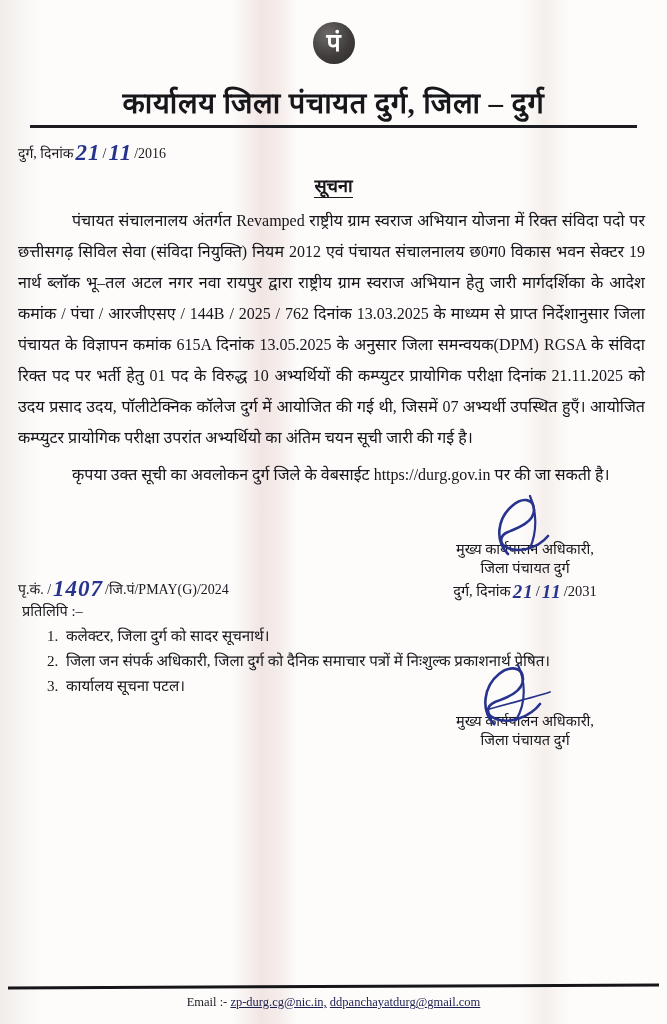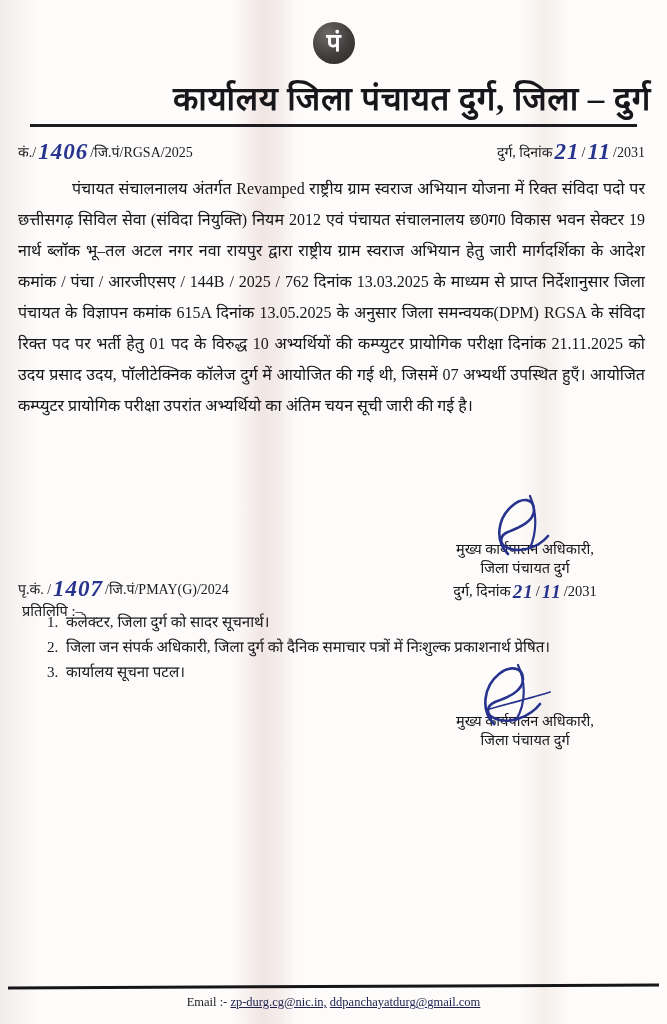--- a/index.html
+++ b/index.html
@@ -57,27 +57,27 @@
     background: radial-gradient(circle at 35% 30%, #6e6a68 0%, #413d3c 55%, #2a2726 100%);
     color: #ffffff;
     font-size: 25px;
     line-height: 42px;
     text-align: center;
     font-family: "Liberation Serif", serif;
     font-weight: bold;
     letter-spacing: 0;
   }
   .office-title {
-    text-align: right;
-    font-family: "Liberation Serif", serif;
-    font-weight: bold;
-    font-size: 33px;
+    text-align: center;
+    font-family: "Liberation Serif", serif;
+    font-weight: bold;
+    font-size: 29px;
     letter-spacing: 0.6px;
     color: #17161a;
-    margin-top: 5px;
+    margin-top: 12px;
     white-space: nowrap;
   }
   .title-rule {
     height: 0;
     border-bottom: 3px solid #1d1c20;
     margin: 4px 14px 0 14px;
   }
 
   
   .ref-row {
@@ -221,31 +221,32 @@
   <div class="content">
 
     <div class="emblem-wrap">
       <span class="emblem">पं</span>
     </div>
 
     <div class="office-title">कार्यालय जिला पंचायत दुर्ग, जिला – दुर्ग</div>
     <div class="title-rule"></div>
 
     <div class="ref-row">
-      <div class="ref-left">
-        <span>कं./</span><span class="hand">1406</span><span>/जि.पं/RGSA/2025</span>
+      <div class="ref-right">
+        <span>दुर्ग, दिनांक</span><span class="hand">21</span><span>/</span><span class="hand">11</span><span>/2016</span>
       </div>
-      <div class="ref-right">
-        <span>दुर्ग, दिनांक</span><span class="hand">21</span><span>/</span><span class="hand">11</span><span>/2031</span>
-      </div>
-    </div>
-
+    </div>
+
+    <div class="subject">
+      <span>सूचना</span>
+    </div>
 
     <div class="body-text">
       <p><span class="indent"></span><span>पंचायत संचालनालय अंतर्गत Revamped राष्ट्रीय ग्राम स्वराज अभियान योजना में रिक्त संविदा पदो पर छत्तीसगढ़ सिविल सेवा (संविदा नियुक्ति) नियम 2012 एवं पंचायत संचालनालय छ0ग0 विकास भवन सेक्टर 19 नार्थ ब्लॉक भू–तल अटल नगर नवा रायपुर द्वारा राष्ट्रीय ग्राम स्वराज अभियान हेतु जारी मार्गदर्शिका के आदेश कमांक / पंचा / आरजीएसए / 144B / 2025 / 762 दिनांक 13.03.2025 के माध्यम से प्राप्त निर्देशानुसार जिला पंचायत के विज्ञापन कमांक 615A दिनांक 13.05.2025 के अनुसार जिला समन्वयक(DPM) RGSA के संविदा रिक्त पद पर भर्ती हेतु 01 पद के विरुद्ध 10 अभ्यर्थियों की कम्प्युटर प्रायोगिक परीक्षा दिनांक 21.11.2025 को उदय प्रसाद उदय, पॉलीटेक्निक कॉलेज दुर्ग में आयोजित की गई थी, जिसमें 07 अभ्यर्थी उपस्थित हुएँ। आयोजित कम्प्युटर प्रायोगिक परीक्षा उपरांत अभ्यर्थियो का अंतिम चयन सूची जारी की गई है।</span></p>
+      <p><span class="indent"></span><span>कृपया उक्त सूची का अवलोकन दुर्ग जिले के वेबसाईट https://durg.gov.in  पर की जा सकती है।</span></p>
     </div>
   </div>
 
   <svg class="sign-scribble" style="left:478px; top:492px;" width="90" height="68" viewBox="0 0 90 68">
     <path d="M30 62 C16 48, 20 26, 34 14 C44 5, 56 6, 56 18 C56 30, 40 36, 30 40
              C22 43, 20 52, 30 56 C42 61, 60 56, 70 44" fill="none" stroke="#27338c" stroke-width="2.6" stroke-linecap="round"></path>
     <path d="M52 4 C58 18, 60 38, 52 56" fill="none" stroke="#27338c" stroke-width="2.2" stroke-linecap="round"></path>
   </svg>
 
   <div class="sign-block" style="left:420px; top:540px; width:210px;">
@@ -258,21 +259,21 @@
 
   <div class="ref-row2" style="top:576px;">
     <div>
       <span>पृ.कं. /</span><span class="hand">1407</span><span>/जि.पं/PMAY(G)/2024</span>
     </div>
     <div style="width:180px;"></div>
   </div>
 
   <div class="copy-label" style="top:600px;">प्रतिलिपि :–</div>
 
-  <ol class="copy-list" style="top:610px;">
+  <ol class="copy-list" style="top:624px;">
     <li>कलेक्टर, जिला दुर्ग को सादर सूचनार्थ।</li>
     <li>जिला जन संपर्क अधिकारी, जिला दुर्ग को दैनिक समाचार पत्रों में निःशुल्क प्रकाशनार्थ प्रेषित।</li>
     <li>कार्यालय सूचना पटल।</li>
   </ol>
 
   <svg class="sign-scribble" style="left:466px; top:662px;" width="95" height="68" viewBox="0 0 95 68">
     <path d="M28 62 C14 48, 18 24, 33 12 C44 3, 57 5, 57 17 C57 30, 40 36, 29 40
              C20 44, 19 53, 30 57 C44 62, 64 55, 74 42" fill="none" stroke="#27338c" stroke-width="2.6" stroke-linecap="round"></path>
     <path d="M52 3 C59 18, 61 40, 50 58" fill="none" stroke="#27338c" stroke-width="2.2" stroke-linecap="round"></path>
     <path d="M20 48 C40 42, 66 36, 84 30" fill="none" stroke="#27338c" stroke-width="1.8" stroke-linecap="round"></path>

